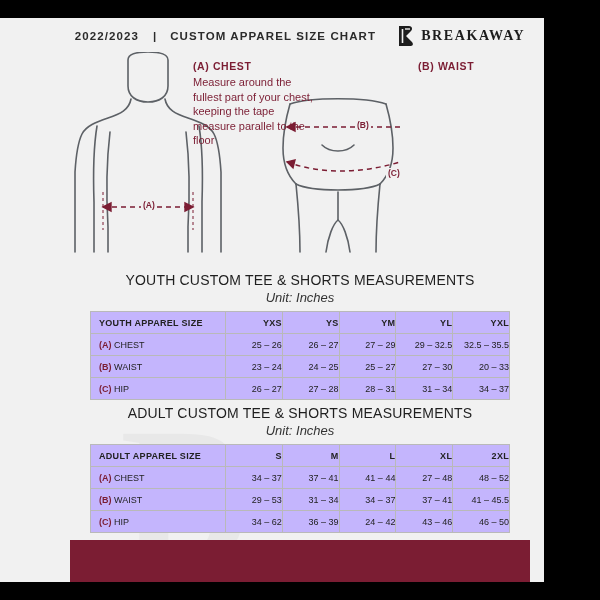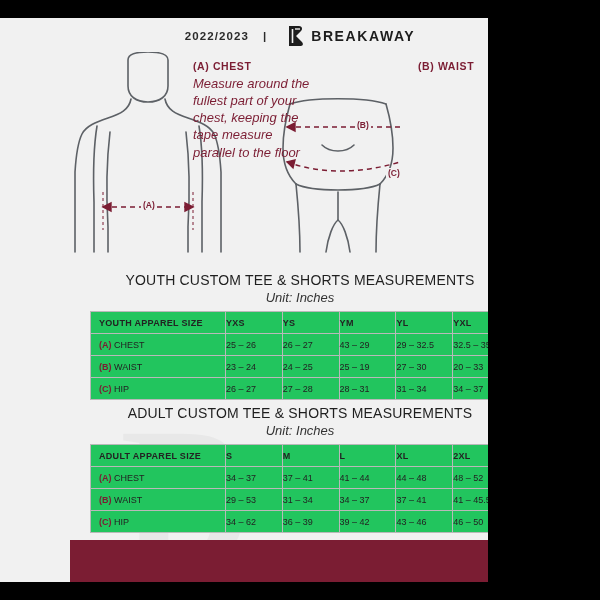--- a/index.html
+++ b/index.html
@@ -9,21 +9,21 @@
   }
   body {
     width: 600px;
     height: 600px;
     font-family: "Liberation Sans", sans-serif;
     overflow: hidden;
   }
   .page {
     position: absolute;
     left: 0; top: 0;
-    width: 488px;
+    width: 544px;
     height: 600px;
     background: #f1f1f1;
     overflow: hidden;
   }
   .watermark {
     position: absolute;
     left: 120px;
     top: 400px;
     font-family: "Liberation Serif", serif;
     font-size: 190px;
@@ -81,20 +81,21 @@
   .hdr-sep {
     font-size: 11.5px;
     font-weight: bold;
     color: #2b2b2b;
   }
   .brand {
     display: flex;
     align-items: center;
     gap: 7px;
     margin-left: 6px;
+    font-family: Liberation Serif, serif;
   }
   .brand-mark {
     width: 18px;
     height: 22px;
   }
   .brand-name {
     font-size: 14px;
     font-weight: bold;
     letter-spacing: 1.6px;
     color: #1d1d1d;
@@ -114,22 +115,21 @@
     position: absolute;
     color: #7b1d33;
   }
   .callout .c-title {
     font-size: 10.5px;
     font-weight: bold;
     letter-spacing: 0.6px;
     margin-bottom: 3px;
   }
   .callout .c-body {
-    font-size: 13px;
-    font-style: italic;
+    font-size: 11px;
     line-height: 1.32;
     color: #7b1d33;
   }
   #callout-chest { left: 193px; top: 8px; width: 120px; }
   #callout-waist { left: 418px; top: 8px; width: 110px; }
   #callout-hips  { left: 418px; top: 110px; width: 112px; }
 
   .dim-label {
     position: absolute;
     font-size: 8.5px;
@@ -156,29 +156,29 @@
     text-align: center;
     font-size: 13px;
     font-style: italic;
     color: #333;
     margin-top: 2px;
     margin-bottom: 6px;
   }
   table {
     border-collapse: collapse;
     width: 420px;
-    background: #22c55e;
+    background: #c4b5fd;
     table-layout: fixed;
   }
   th, td {
     border: 1px solid #b9b9b9;
     height: 21px;
     font-size: 9px;
     color: #222;
-    text-align: left;
+    text-align: right;
     padding: 0;
   }
   th.rowhead, td.rowhead {
     text-align: left;
     padding-left: 8px;
     font-size: 9px;
   }
   th {
     font-weight: bold;
     letter-spacing: 0.3px;
@@ -198,20 +198,21 @@
 <div class="page">
 
   <div class="watermark">B</div>
 
   <div class="topbar"></div>
 
   <div class="header">
     <div class="header-inner">
       <span class="hdr-text">2022/2023</span>
       <span class="hdr-sep">|</span>
+      <span class="hdr-text">CUSTOM APPAREL SIZE CHART</span>
       <span class="brand">
         <span class="brand-mark">
           <svg width="18" height="22" viewBox="0 0 18 22">
             <path d="M3 1 L13 1 C16 1 17 4 15 6 L10 11 L16 17 C18 19.5 16.5 21 14 21 L3 21 Z" fill="#1d1d1d"></path>
             <path d="M6.5 4 L6.5 18" stroke="#f1f1f1" stroke-width="1.6" fill="none"></path>
             <path d="M9 4 L14 4" stroke="#f1f1f1" stroke-width="1.4" fill="none"></path>
           </svg>
         </span>
         <span class="brand-name">BREAKAWAY</span>
       </span>
@@ -307,32 +308,32 @@
         </tr>
       </thead>
       <tbody>
         <tr>
           <td class="rowhead">
             <span class="tag">(A)</span>
             <span class="lbl">CHEST</span>
           </td>
           <td>25 – 26</td>
           <td>26 – 27</td>
-          <td>43 – 29</td>
+          <td>27 – 29</td>
           <td>29 – 32.5</td>
           <td>32.5 – 35.5</td>
         </tr>
         <tr>
           <td class="rowhead">
             <span class="tag">(B)</span>
             <span class="lbl">WAIST</span>
           </td>
           <td>23 – 24</td>
           <td>24 – 25</td>
-          <td>25 – 19</td>
+          <td>25 – 27</td>
           <td>27 – 30</td>
           <td>20 – 33</td>
         </tr>
         <tr>
           <td class="rowhead">
             <span class="tag">(C)</span>
             <span class="lbl">HIP</span>
           </td>
           <td>26 – 27</td>
           <td>27 – 28</td>
@@ -368,42 +369,42 @@
       </thead>
       <tbody>
         <tr>
           <td class="rowhead">
             <span class="tag">(A)</span>
             <span class="lbl">CHEST</span>
           </td>
           <td>34 – 37</td>
           <td>37 – 41</td>
           <td>41 – 44</td>
-          <td>44 – 48</td>
+          <td>27 – 48</td>
           <td>48 – 52</td>
         </tr>
         <tr>
           <td class="rowhead">
             <span class="tag">(B)</span>
             <span class="lbl">WAIST</span>
           </td>
           <td>29 – 53</td>
           <td>31 – 34</td>
           <td>34 – 37</td>
           <td>37 – 41</td>
           <td>41 – 45.5</td>
         </tr>
         <tr>
           <td class="rowhead">
             <span class="tag">(C)</span>
             <span class="lbl">HIP</span>
           </td>
           <td>34 – 62</td>
           <td>36 – 39</td>
-          <td>39 – 42</td>
+          <td>24 – 42</td>
           <td>43 – 46</td>
           <td>46 – 50</td>
         </tr>
       </tbody>
     </table>
   </div>
 
   <div class="maroon-footer"></div>
   <div class="bottombar"></div>
 </div>

